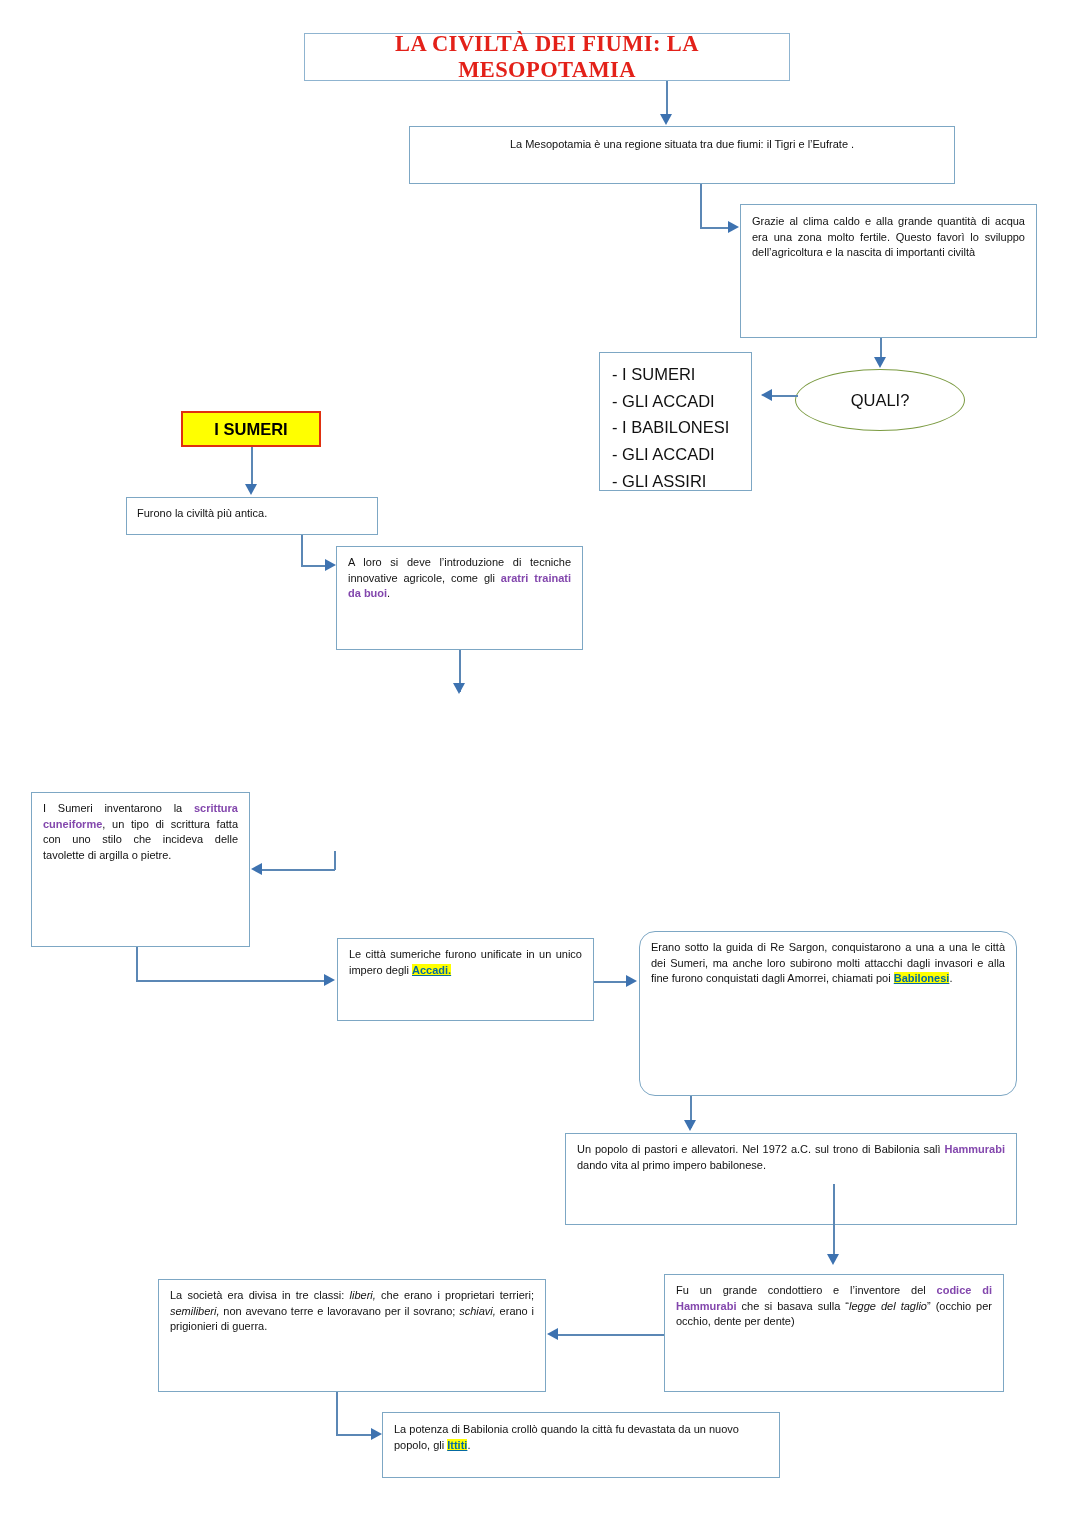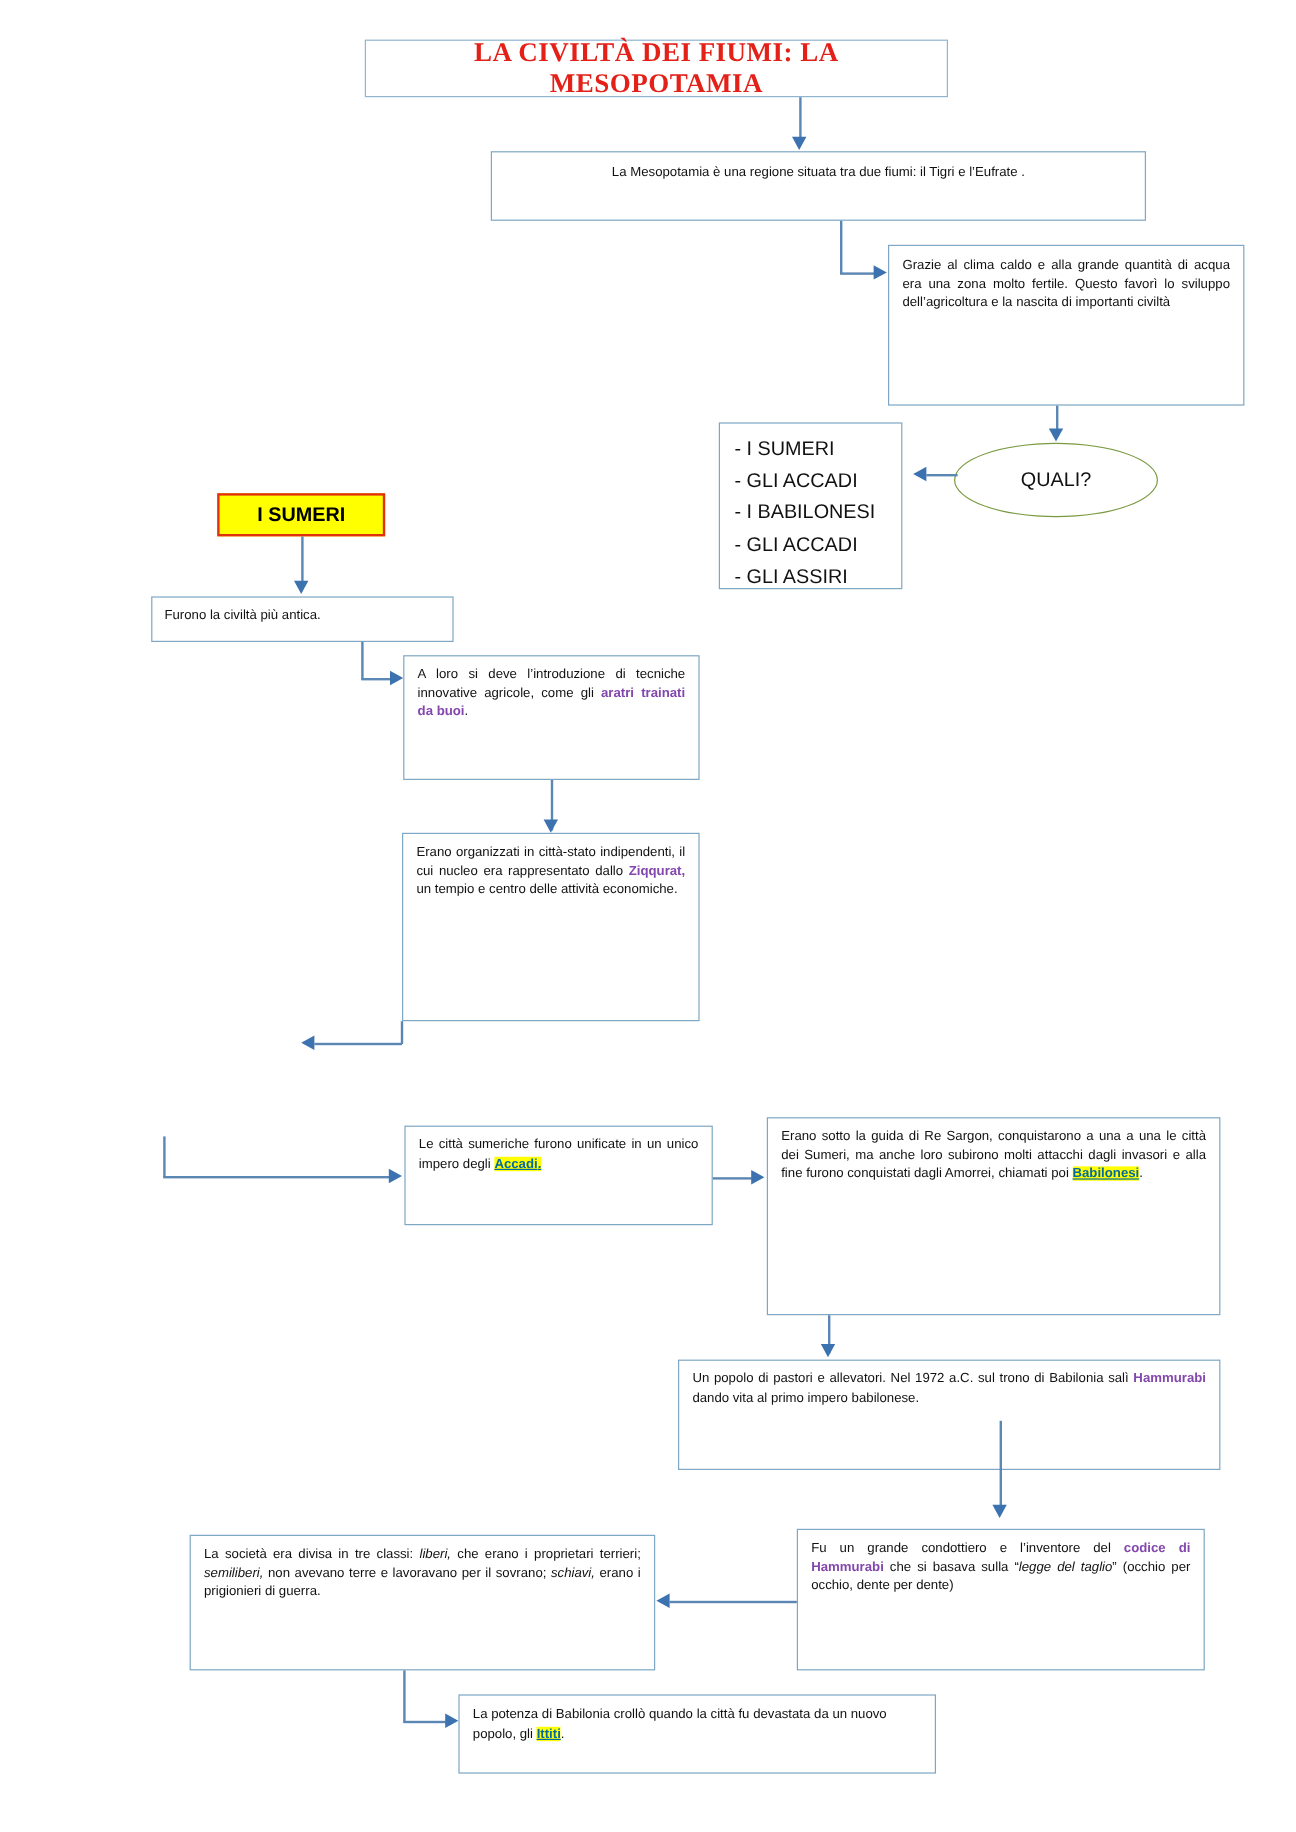--- a/index.html
+++ b/index.html
@@ -142,37 +142,37 @@
 
   <div class="vline" style="left:301px; top:535px; height:31px;"></div>
   <div class="hline" style="left:301px; top:565px; width:26px;"></div>
   <div class="arr arr-right" style="left:325px; top:559px;"></div>
 
   <div class="box just" style="left:336px; top:546px; width:247px; height:104px; padding:8px 11px;"><span>A loro si deve l’introduzione di tecniche innovative agricole, come gli </span><span class="purple">aratri trainati da buoi</span><span>.</span></div>
 
   <div class="vline" style="left:459px; top:650px; height:42px;"></div>
   <div class="arr arr-down" style="left:453px; top:683px;"></div>
 
-  <div class="box just" style="left:335px; top:694px; width:248px; height:157px; padding:8px 11px;"><span>Erano organizzati in città-stato indipendenti, il cui nucleo era rappresentato dallo </span><span class="purple">Ziqqurat,</span><span> un tempio e centro delle attività economiche.</span></div>
 
   <div class="hline" style="left:262px; top:869px; width:73px;"></div>
   <div class="arr arr-left" style="left:251px; top:863px;"></div>
   <div class="vline" style="left:334px; top:851px; height:19px;"></div>
 
+  <div class="box just" style="left:31px; top:792px; width:219px; height:155px; padding:8px 11px;"><span>I Sumeri inventarono la </span><span class="purple">scrittura cuneiforme</span><span>, un tipo di scrittura fatta con uno stilo che incideva delle tavolette di argilla o pietre.</span></div>
 
   <div class="vline" style="left:136px; top:947px; height:34px;"></div>
   <div class="hline" style="left:136px; top:980px; width:190px;"></div>
   <div class="arr arr-right" style="left:324px; top:974px;"></div>
 
   <div class="box just" style="left:337px; top:938px; width:257px; height:83px; padding:8px 11px;"><span>Le città sumeriche furono unificate in un unico impero degli </span><span class="hl">Accadi</span><span class="hl">.</span></div>
 
   <div class="hline" style="left:594px; top:981px; width:35px;"></div>
   <div class="arr arr-right" style="left:626px; top:975px;"></div>
 
-  <div class="box just" style="left:639px; top:931px; width:378px; height:165px; padding:8px 11px;"><span>Erano sotto la guida di Re Sargon, conquistarono a una a una le città dei Sumeri, ma anche loro subirono molti attacchi dagli invasori e alla fine furono conquistati dagli Amorrei, chiamati poi </span><span class="hl">Babilonesi</span><span>.</span></div>
+  <div class="box just" style="left:639px; top:931px; width:378px; height:165px; padding:8px 11px;border-radius:16px;"><span>Erano sotto la guida di Re Sargon, conquistarono a una a una le città dei Sumeri, ma anche loro subirono molti attacchi dagli invasori e alla fine furono conquistati dagli Amorrei, chiamati poi </span><span class="hl">Babilonesi</span><span>.</span></div>
 
   <div class="vline" style="left:690px; top:1096px; height:32px;"></div>
   <div class="arr arr-down" style="left:684px; top:1120px;"></div>
 
   <div class="box just" style="left:565px; top:1133px; width:452px; height:92px; padding:8px 11px;"><span>Un popolo di pastori e allevatori. Nel 1972 a.C. sul trono di Babilonia salì </span><span class="purple">Hammurabi</span><span> dando vita al primo impero babilonese.</span></div>
 
   <div class="vline" style="left:833px; top:1184px; height:76px;"></div>
   <div class="arr arr-down" style="left:827px; top:1254px;"></div>
 
   <div class="box just" style="left:664px; top:1274px; width:340px; height:118px; padding:8px 11px;"><span>Fu un grande condottiero e l’inventore del </span><span class="purple">codice di Hammurabi</span><span> che si basava sulla “</span><span class="ital">legge del taglio</span><span>” (occhio per occhio, dente per dente)</span></div>

